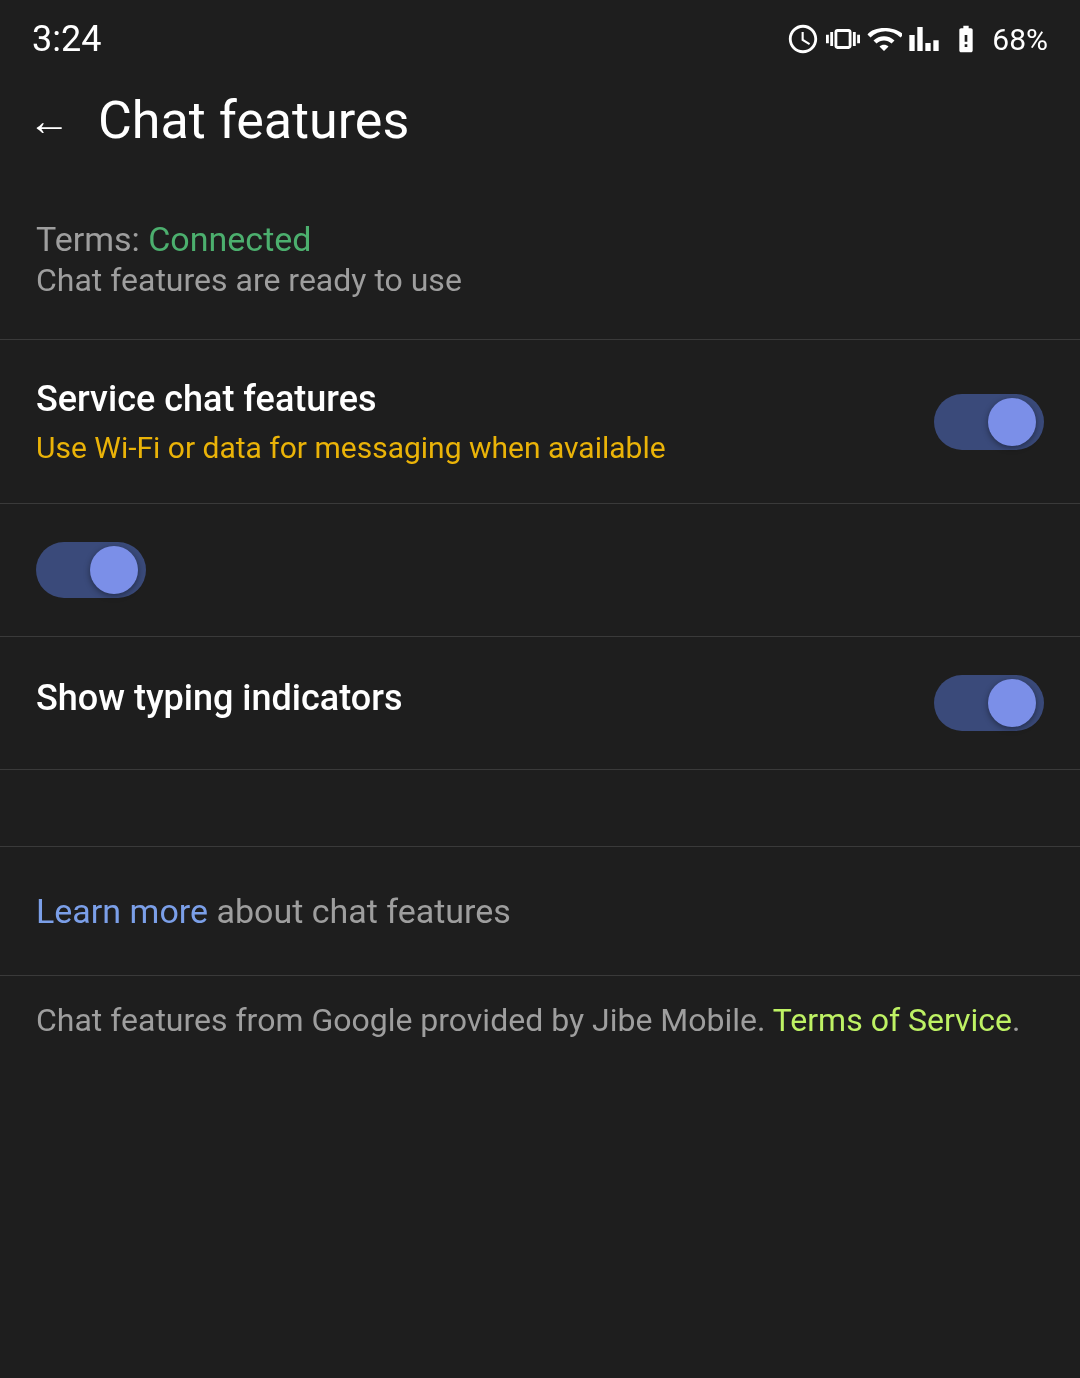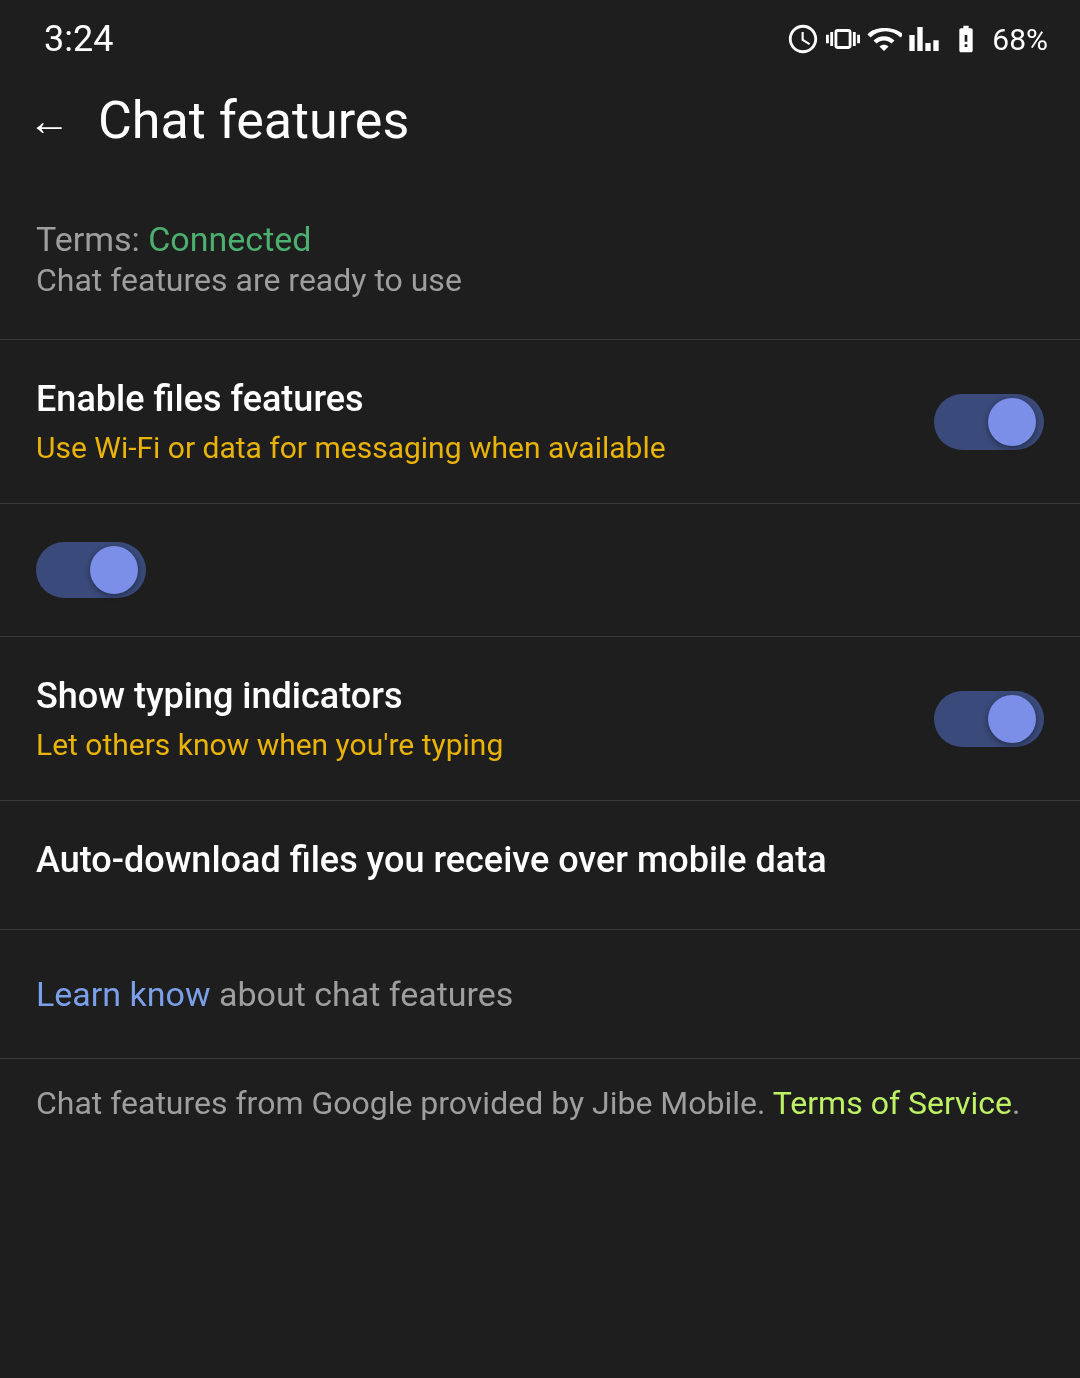--- a/index.html
+++ b/index.html
@@ -23,21 +23,20 @@
       justify-content: space-between;
       align-items: center;
       padding: 18px 32px 10px 32px;
       height: 70px;
     }
 
     .status-bar-time {
       font-size: 36px;
       font-weight: 400;
       color: #ffffff;
-      margin-left: 12px;
     }
 
     .status-bar-icons {
       display: flex;
       align-items: center;
       gap: 6px;
       font-size: 28px;
       color: #ffffff;
     }
 
@@ -229,21 +228,21 @@
       <span>Terms: </span><span class="status-connected">Connected</span>
     </span>
   </div>
   <div class="status-subtitle">Chat features are ready to use</div>
 </div>
 
 <div class="divider"></div>
 
 <div class="setting-row">
   <div class="setting-text">
-    <div class="setting-title">Enable files features</div>
+    <div class="setting-title">Service chat features</div>
     <div class="setting-subtitle">Use Wi-Fi or data for messaging when available</div>
   </div>
   <label class="toggle toggle-on">
     <input type="checkbox" checked="" style="">
     <span class="toggle-slider"></span>
   </label>
 </div>
 
 <div class="divider"></div>
 
@@ -252,41 +251,39 @@
     <input type="checkbox" checked="" style="">
     <span class="toggle-slider"></span>
   </label>
 </div>
 
 <div class="divider"></div>
 
 <div class="setting-row">
   <div class="setting-text">
     <div class="setting-title">Show typing indicators</div>
-    <div class="setting-subtitle">Let others know when you're typing</div>
   </div>
   <label class="toggle toggle-on">
     <input type="checkbox" checked="" style="">
     <span class="toggle-slider"></span>
   </label>
 </div>
 
 <div class="divider"></div>
 
 <div class="setting-row">
   <div class="setting-text">
-    <div class="setting-title">Auto-download files you receive over mobile data</div>
   </div>
 </div>
 
 <div class="divider"></div>
 
 <div class="learn-more-section">
   <span class="learn-more-text">
-    <a class="learn-more-link" href="#">Learn know</a><span> about chat features</span>
+    <a class="learn-more-link" href="#">Learn more</a><span> about chat features</span>
   </span>
 </div>
 
 <div class="divider"></div>
 
 <div class="footer-section">
   <p class="footer-text">
     Chat features from Google provided by Jibe Mobile. <a class="footer-link" href="#">Terms of Service</a>.
   </p>
 </div>

